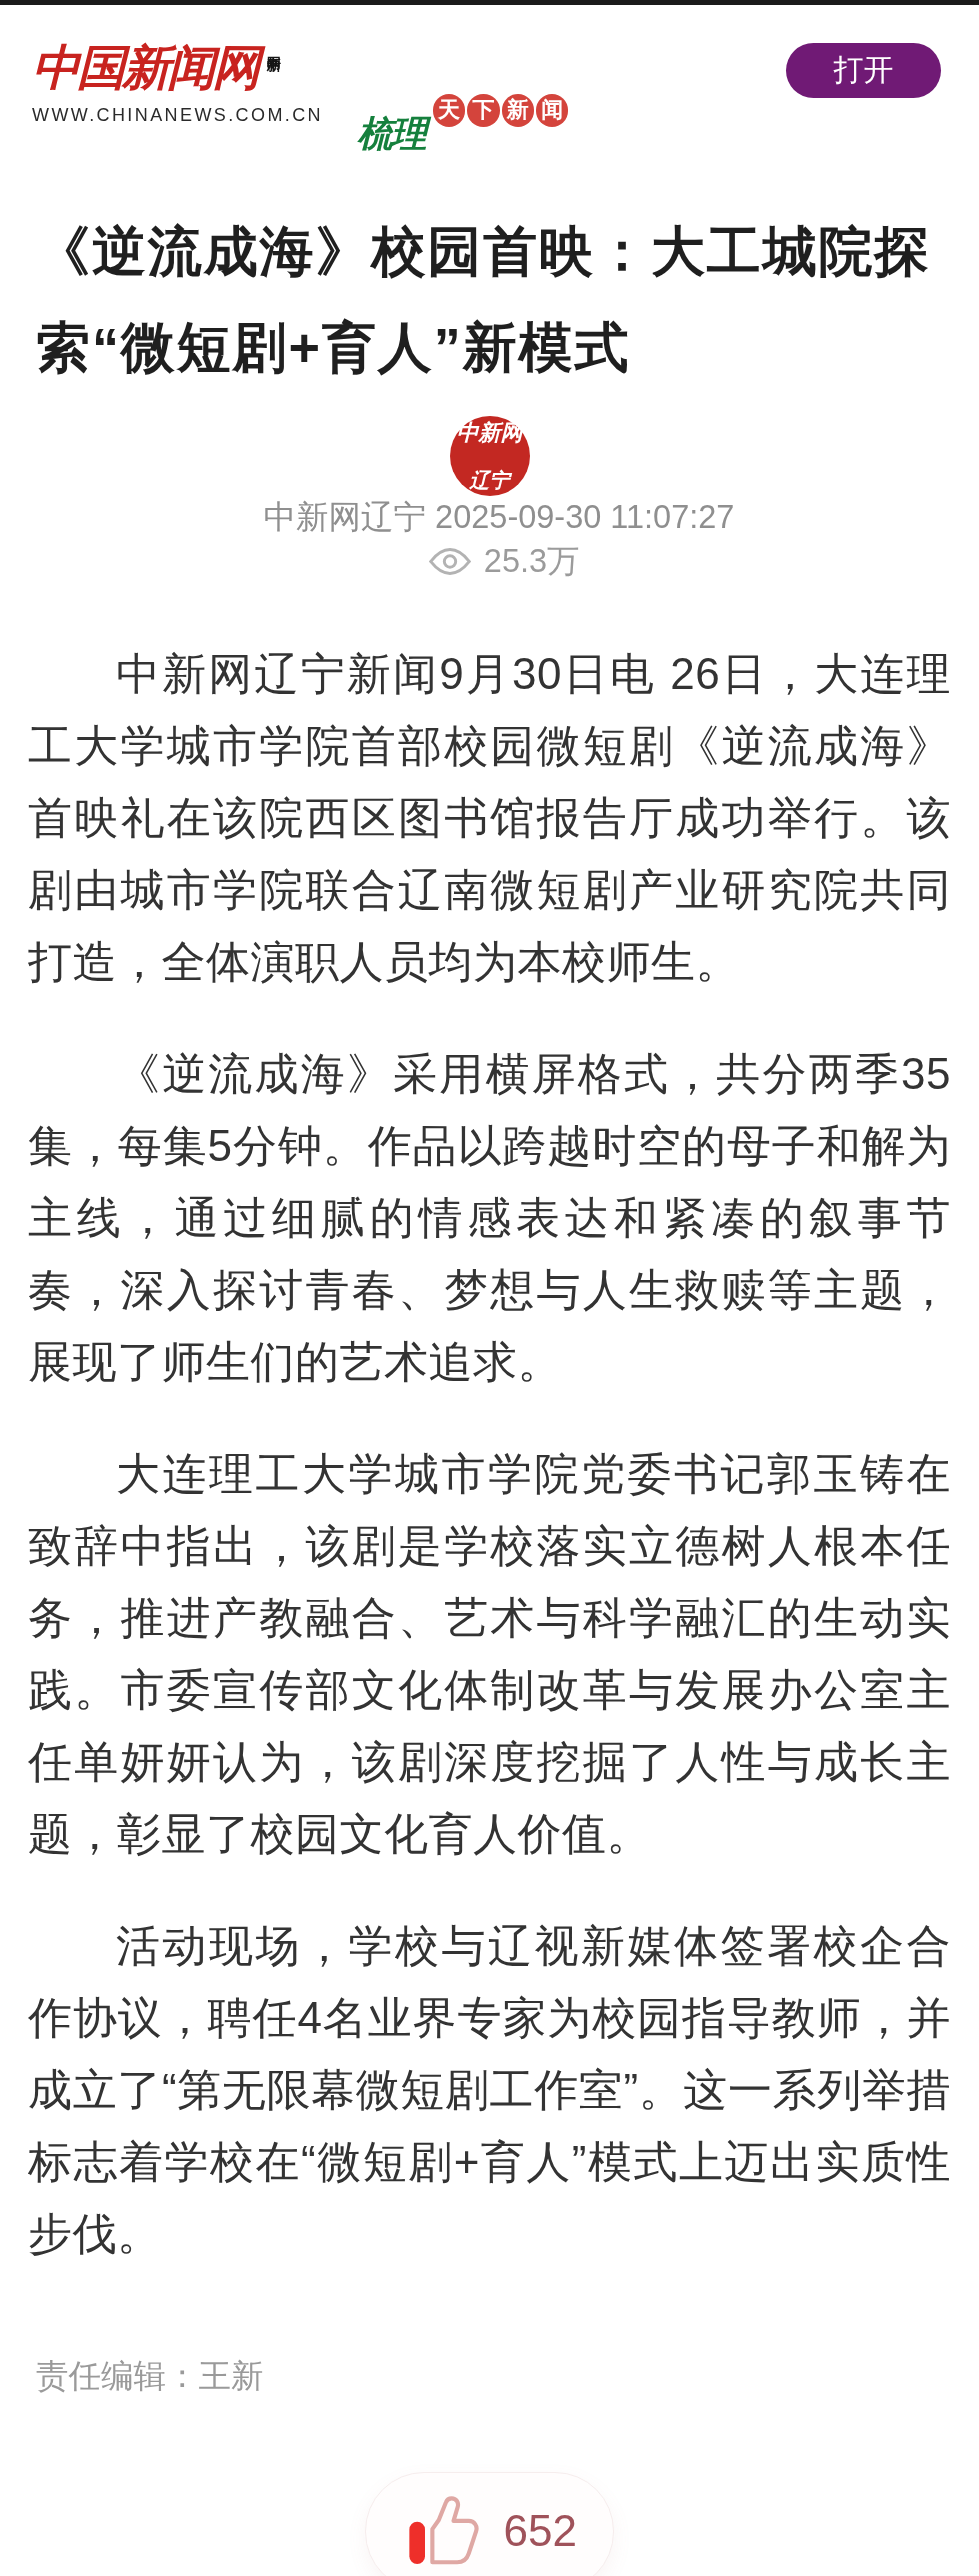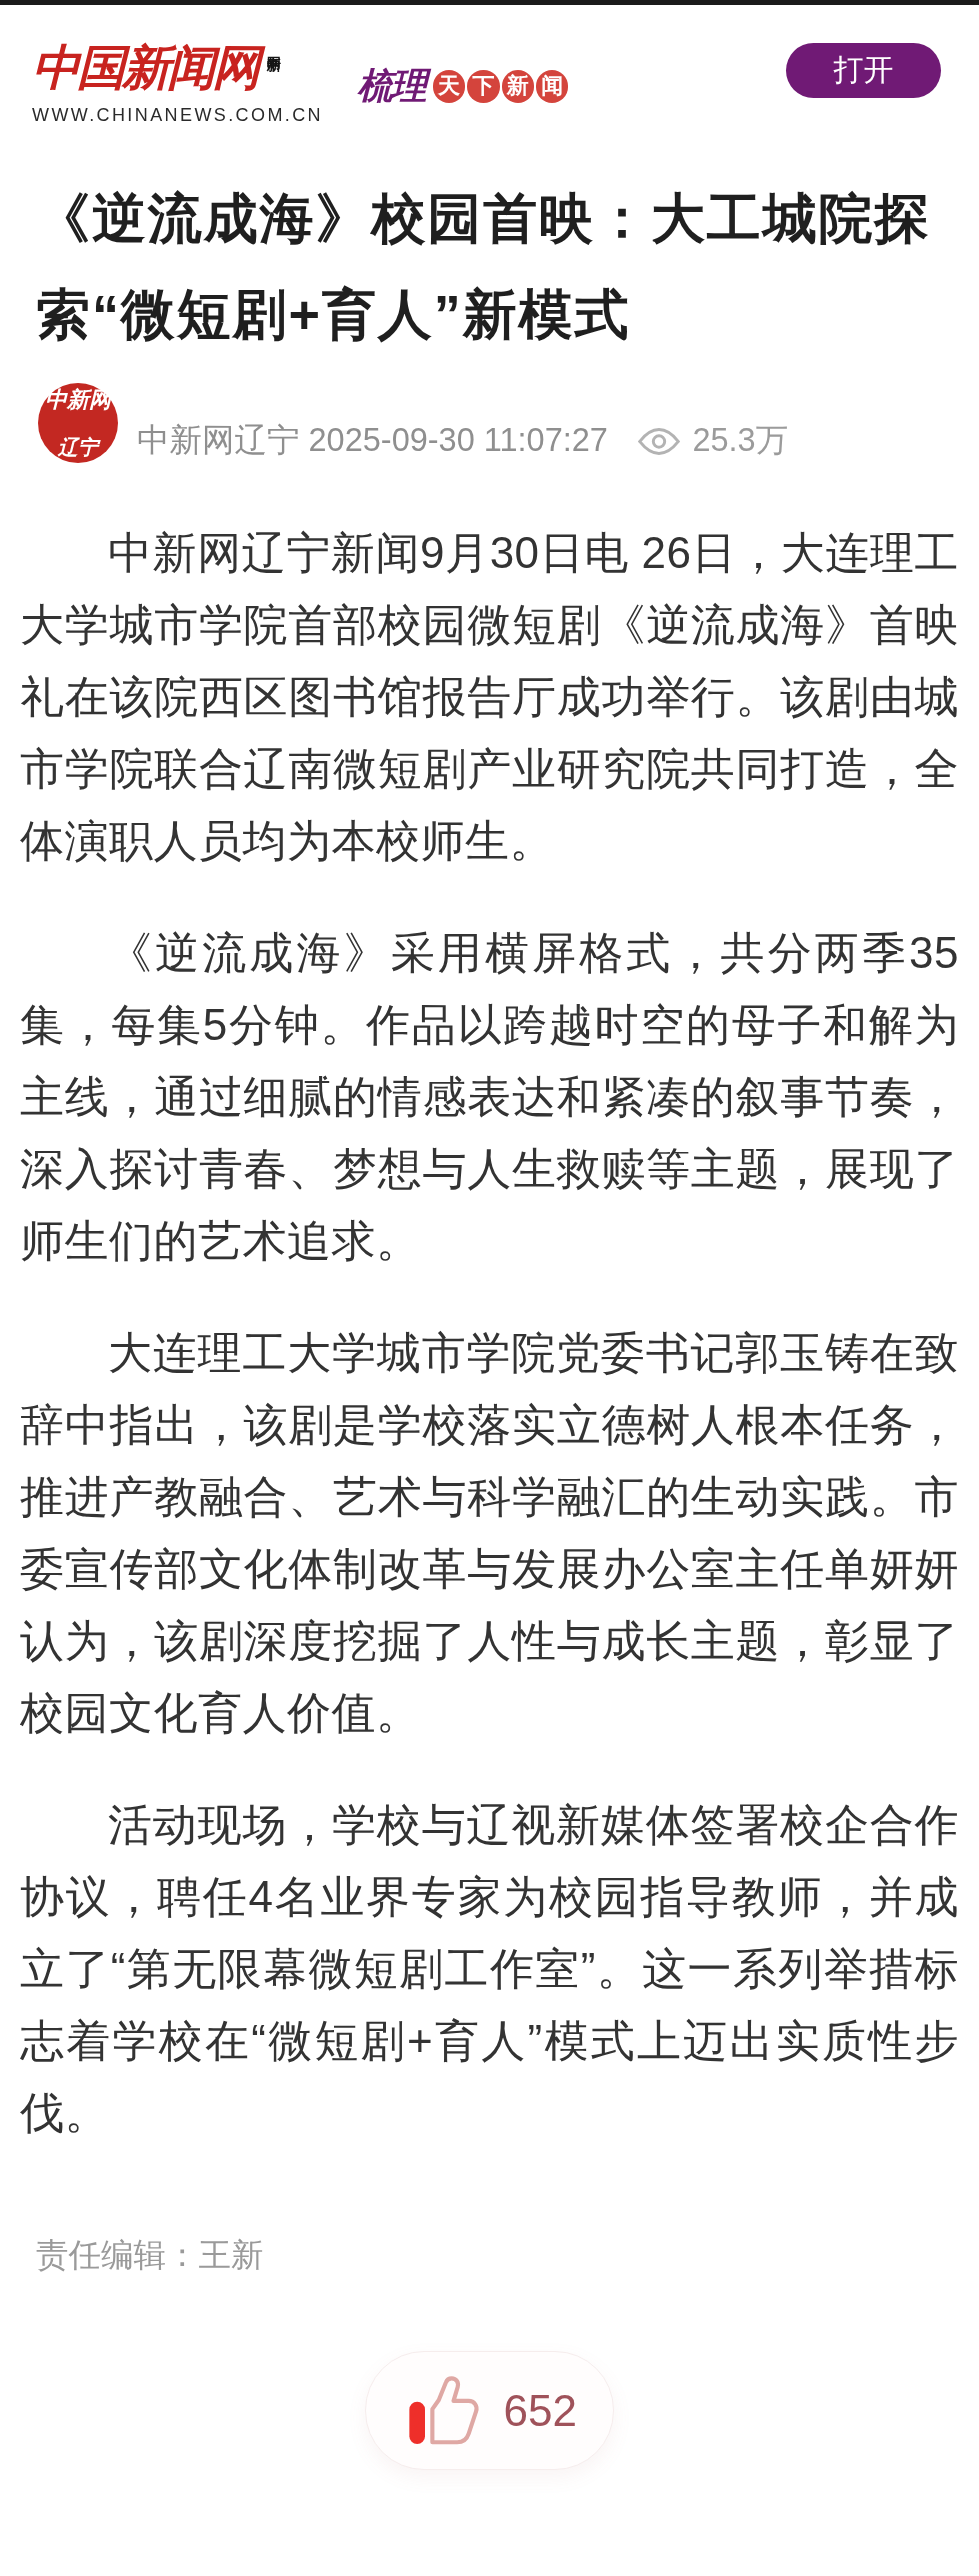--- a/index.html
+++ b/index.html
@@ -11,45 +11,45 @@
   .header { display:flex; align-items:flex-start; padding:36px 38px 0 32px; }
   .logo-block { flex:0 0 auto; }
   .logo-row { display:flex; align-items:flex-start; }
   .logo-main { font-family:"DejaVu Serif", serif; font-style:italic; font-weight:900;
                font-size:48px; line-height:1.1; color:#c8231f; letter-spacing:-2.9px; }
   .logo-vertical { writing-mode:vertical-rl; text-orientation:upright; font-size:14.3px;
                line-height:1.1; color:#151515; font-weight:700; margin-left:7.6px; padding-top:3.8px; }
   .logo-url { font-size:18px; letter-spacing:2.4px; color:#2a2a2a; margin-top:11.5px; font-weight:500; }
   .slogan { display:flex; align-items:center; margin:21px 0 0 34px; }
   .slogan-prefix { font-family:"DejaVu Serif", serif; font-style:italic; font-weight:900;
-               font-size:36px; color:#701a75; letter-spacing:-1.9px; margin-right:5.7px; }
+               font-size:36px; color:#15803d; letter-spacing:-1.9px; margin-right:5.7px;margin-top:48px; }
   .slogan-circle { width:32.5px; height:32.5px; border-radius:50%; background:#d4443c; color:#ffffff;
                font-size:22px; font-weight:700; display:flex; align-items:center; justify-content:center;
                margin-left:1.9px; }
   .open-btn { margin-left:auto; margin-top:1.9px; width:155px; height:55px; border-radius:28px;
                background:#701a75; color:#ffffff; font-size:30px; font-weight:500; border:none;
                display:flex; align-items:center; justify-content:center; cursor:pointer; }
 
   
   .title { margin:44px 36px 0 36px; font-size:54px; line-height:96px; font-weight:700;
                color:#1f1f1f; letter-spacing:1.9px; }
 
   
-  .byline { display:flex; align-items:flex-end; margin:21px 38px 0 38px; }
+  .byline { display:flex; align-items:center; margin:21px 38px 0 38px;flex-direction:column; }
   .avatar { width:80px; height:80px; border-radius:50%; background:#c32822; color:#ffffff;
                display:flex; flex-direction:column; align-items:center; justify-content:center;
                font-family:"DejaVu Serif", serif; font-style:italic; flex:0 0 auto; }
   .avatar-line1 { font-size:22px; font-weight:700; line-height:1.15; }
   .avatar-line2 { font-size:20px; font-weight:700; line-height:1.15;margin-top:24px; }
   .byline-text { margin-left:19px; font-size:32.5px; color:#8f8f8f; white-space:nowrap; }
   .views { display:flex; align-items:center; margin-left:29px; color:#9b9b9b; font-size:32.5px; }
   .eye-icon { display:block; margin-right:11.5px; }
 
   
-  .content { margin:0 20px; padding-top:25px; }
+  .content { margin:0 28px; padding-top:25px; }
   .content p { margin:29px 0 40px 0; font-size:44px; line-height:72px; color:#333333;
                text-indent:2em; text-align:justify; letter-spacing:0.5px; }
   .editor { margin:85px 36px 16px 36px; font-size:32.5px; color:#9a9a9a; }
 
   
   .like-wrap { display:flex; justify-content:center; margin-top:73px; }
   .like-btn { width:247px; height:117px; border-radius:59px; background:#fffdfd;
                border:1.9px solid #f6eded; box-shadow:0 7.6px 19px rgba(180,120,120,0.08);
                display:flex; align-items:center; justify-content:center; cursor:pointer; }
   .like-count { font-size:44px; color:#9f525a; margin-left:9.6px; }

